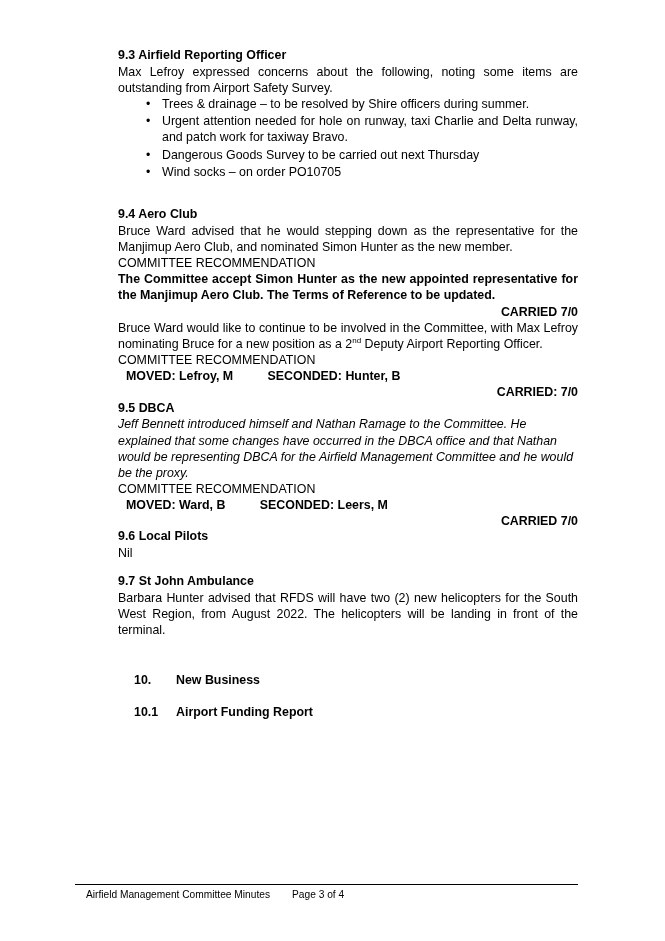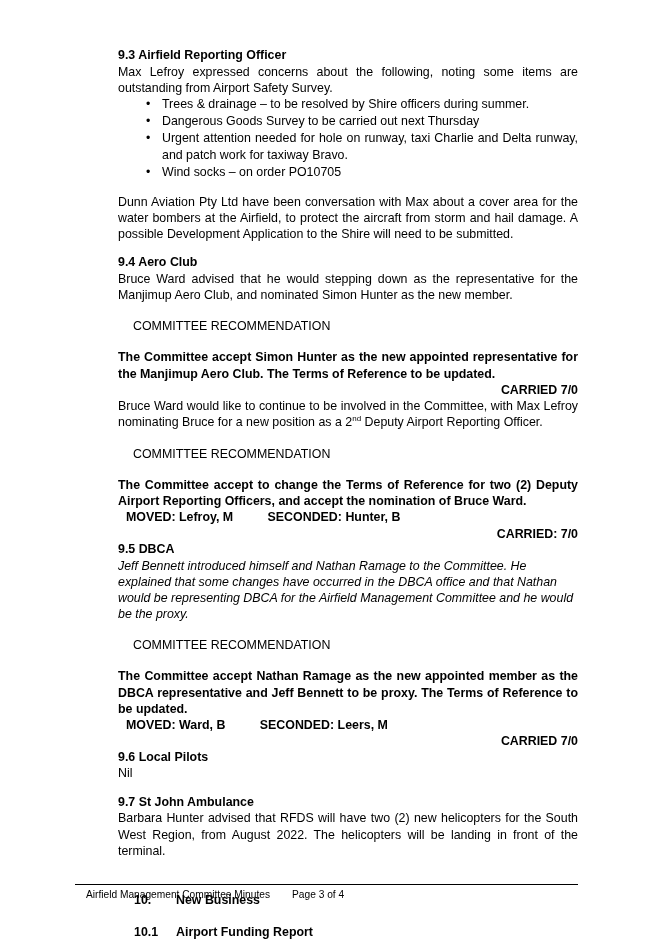--- a/index.html
+++ b/index.html
@@ -43,21 +43,21 @@
   .p-left {
     font-size: 12.4px;
     line-height: 1.30;
     margin: 0;
     text-align: left;
     font-style: italic;
   }
   .rec-title {
     font-size: 12.4px;
     line-height: 1.30;
-    margin: 15px;
+    margin: 0;
   }
   .rec-body {
     font-size: 12.4px;
     font-weight: bold;
     line-height: 1.32;
     margin: 0;
     text-align: justify;
   }
   .moved {
     font-size: 12.4px;
@@ -140,44 +140,41 @@
 <body>
 
 <div class="page">
 
   <div class="content">
 
     <p class="h">9.3 Airfield Reporting Officer</p>
     <p class="p">Max Lefroy expressed concerns about the following, noting some items are outstanding from Airport Safety Survey.</p>
     <ul class="bullets">
       <li>Trees &amp; drainage – to be resolved by Shire officers during summer.</li>
+      <li>Urgent attention needed for hole on runway, taxi Charlie and Delta runway, and patch work for taxiway Bravo.</li>
       <li>Dangerous Goods Survey to be carried out next Thursday</li>
-      <li>Urgent attention needed for hole on runway, taxi Charlie and Delta runway, and patch work for taxiway Bravo.</li>
       <li>Wind socks – on order PO10705</li>
     </ul>
     <div class="gap-md"></div>
-    <p class="p">Dunn Aviation Pty Ltd have been conversation with Max about a cover area for the water bombers at the Airfield, to protect the aircraft from storm and hail damage.   A possible Development Application to the Shire will need to be submitted.</p>
 
     <div class="gap-md"></div>
 
     <p class="h">9.4 Aero Club</p>
     <p class="p">Bruce Ward advised that he would stepping down as the representative for the Manjimup Aero Club, and nominated Simon Hunter as the new member.</p>
     <p class="rec-title">COMMITTEE RECOMMENDATION</p>
     <p class="rec-body">The Committee accept Simon Hunter as the new appointed representative for the Manjimup Aero Club.  The Terms of Reference to be updated.</p>
     <p class="carried">CARRIED 7/0</p>
     <p class="p"><span>Bruce Ward would like to continue to be involved in the Committee, with Max Lefroy nominating Bruce for a new position as a 2</span><sup>nd</sup><span> Deputy Airport Reporting Officer.</span></p>
     <p class="rec-title">COMMITTEE RECOMMENDATION</p>
-    <p class="rec-body">The Committee accept to change the Terms of Reference for two (2) Deputy Airport Reporting Officers, and accept the nomination of Bruce Ward.</p>
     <p class="moved">MOVED: Lefroy, M          SECONDED: Hunter, B</p>
     <p class="carried">CARRIED: 7/0</p>
 
     <p class="h">9.5 DBCA</p>
     <p class="p-left">Jeff Bennett introduced himself and Nathan Ramage to the Committee. He explained that some changes have occurred in the DBCA office and that Nathan would be representing DBCA for the Airfield Management Committee and he would be the proxy.</p>
     <p class="rec-title">COMMITTEE RECOMMENDATION</p>
-    <p class="rec-body">The Committee accept Nathan Ramage as the new appointed member as the DBCA representative and Jeff Bennett to be proxy.  The Terms of Reference to be updated.</p>
     <p class="moved">MOVED: Ward, B          SECONDED: Leers, M</p>
     <p class="carried">CARRIED 7/0</p>
 
     <p class="h">9.6 Local Pilots</p>
     <p class="p">Nil</p>
 
     <div class="gap-md"></div>
 
     <p class="h">9.7 St John Ambulance</p>
     <p class="p">Barbara Hunter advised that RFDS will have two (2) new helicopters for the South West Region, from August 2022.  The helicopters will be landing in front of the terminal.</p>

